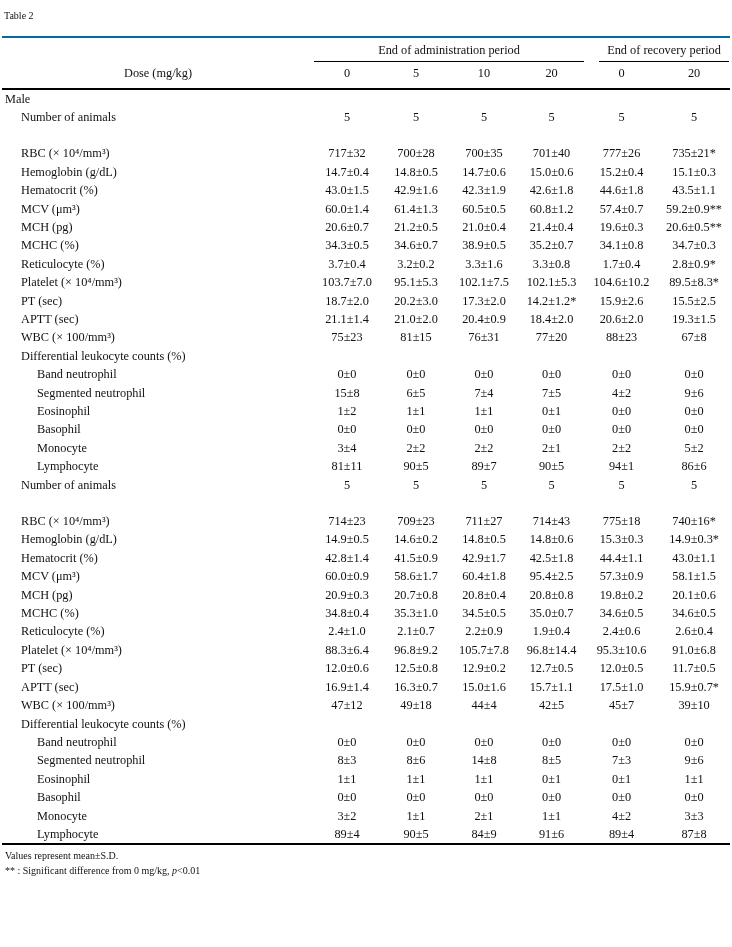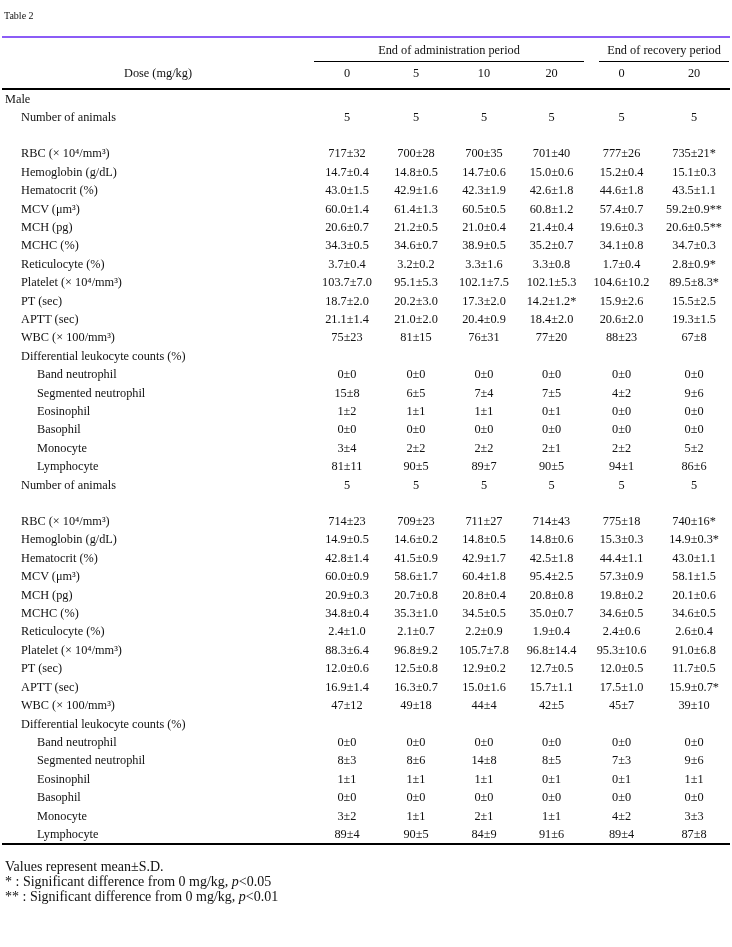--- a/index.html
+++ b/index.html
@@ -33,21 +33,21 @@
   col.c-label { width: 310px; }
   col.c-d0  { width: 70px; }
   col.c-d5  { width: 68px; }
   col.c-d10 { width: 68px; }
   col.c-d20 { width: 67px; }
   col.c-r0  { width: 73px; }
   col.c-r20 { width: 72px; }
 
   thead th { font-weight: normal; }
   tr.group-row th {
-    border-top: 2px solid #8b5cf6;
+    border-top: 2px solid #0369a1;
     padding: 0;
     vertical-align: bottom;
   }
   .gline {
     margin-top: 4px;
     padding: 1px 0 3px 0;
     border-bottom: 1px solid #000;
     text-align: center;
   }
   .gline.recovery { margin-left: 14px; margin-right: 1px; }
@@ -68,23 +68,23 @@
   }
   td.lbl { text-align: left; white-space: nowrap; }
   td.ind0 { padding-left: 3px; }
   td.ind1 { padding-left: 19px; }
   td.ind2 { padding-left: 35px; }
   td.val { text-align: center; white-space: nowrap; }
   tr.spacer td { height: 18px; }
   tr.section-start td { border-top: 1px solid #000; }
 
   .footnotes {
-    margin-top: 14px;
+    margin-top: 3px;
     padding-left: 3px;
-    font-size: 14px;
+    font-size: 10px;
     line-height: 15px;
   }
 </style>
 </head>
 <body>
 
 <div class="title-block">
   <span class="title-label">Table 2</span>
 </div>
 
@@ -474,15 +474,14 @@
         <td class="val">84±9</td>
         <td class="val">91±6</td>
         <td class="val">89±4</td>
         <td class="val">87±8</td>
       </tr>
     </tbody>
 </table>
 
 <div class="footnotes">
   <div>Values represent mean±S.D.</div>
-  <div><span>* : Significant difference from 0 mg/kg, </span><i>p</i><span>&lt;0.05</span></div>
   <div><span>** : Significant difference from 0 mg/kg, </span><i>p</i><span>&lt;0.01</span></div>
 </div>
 
 </body></html>

